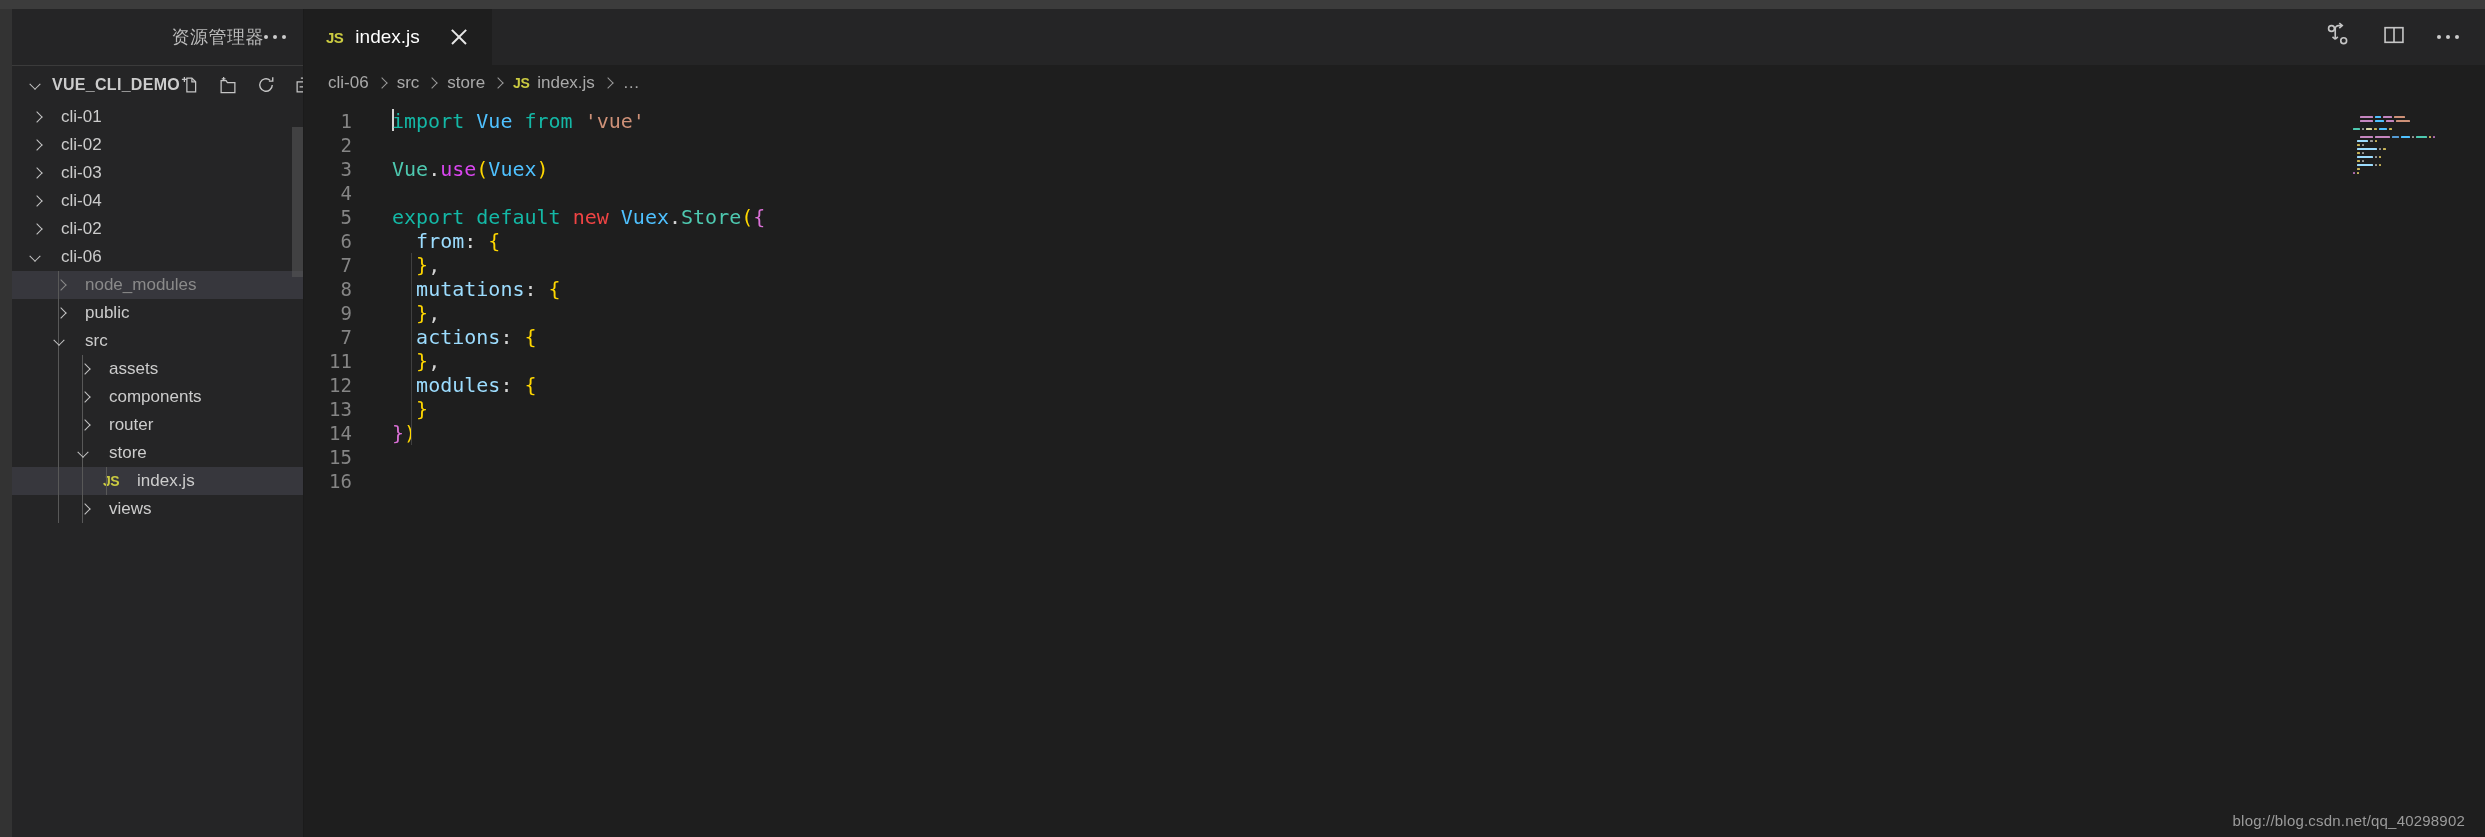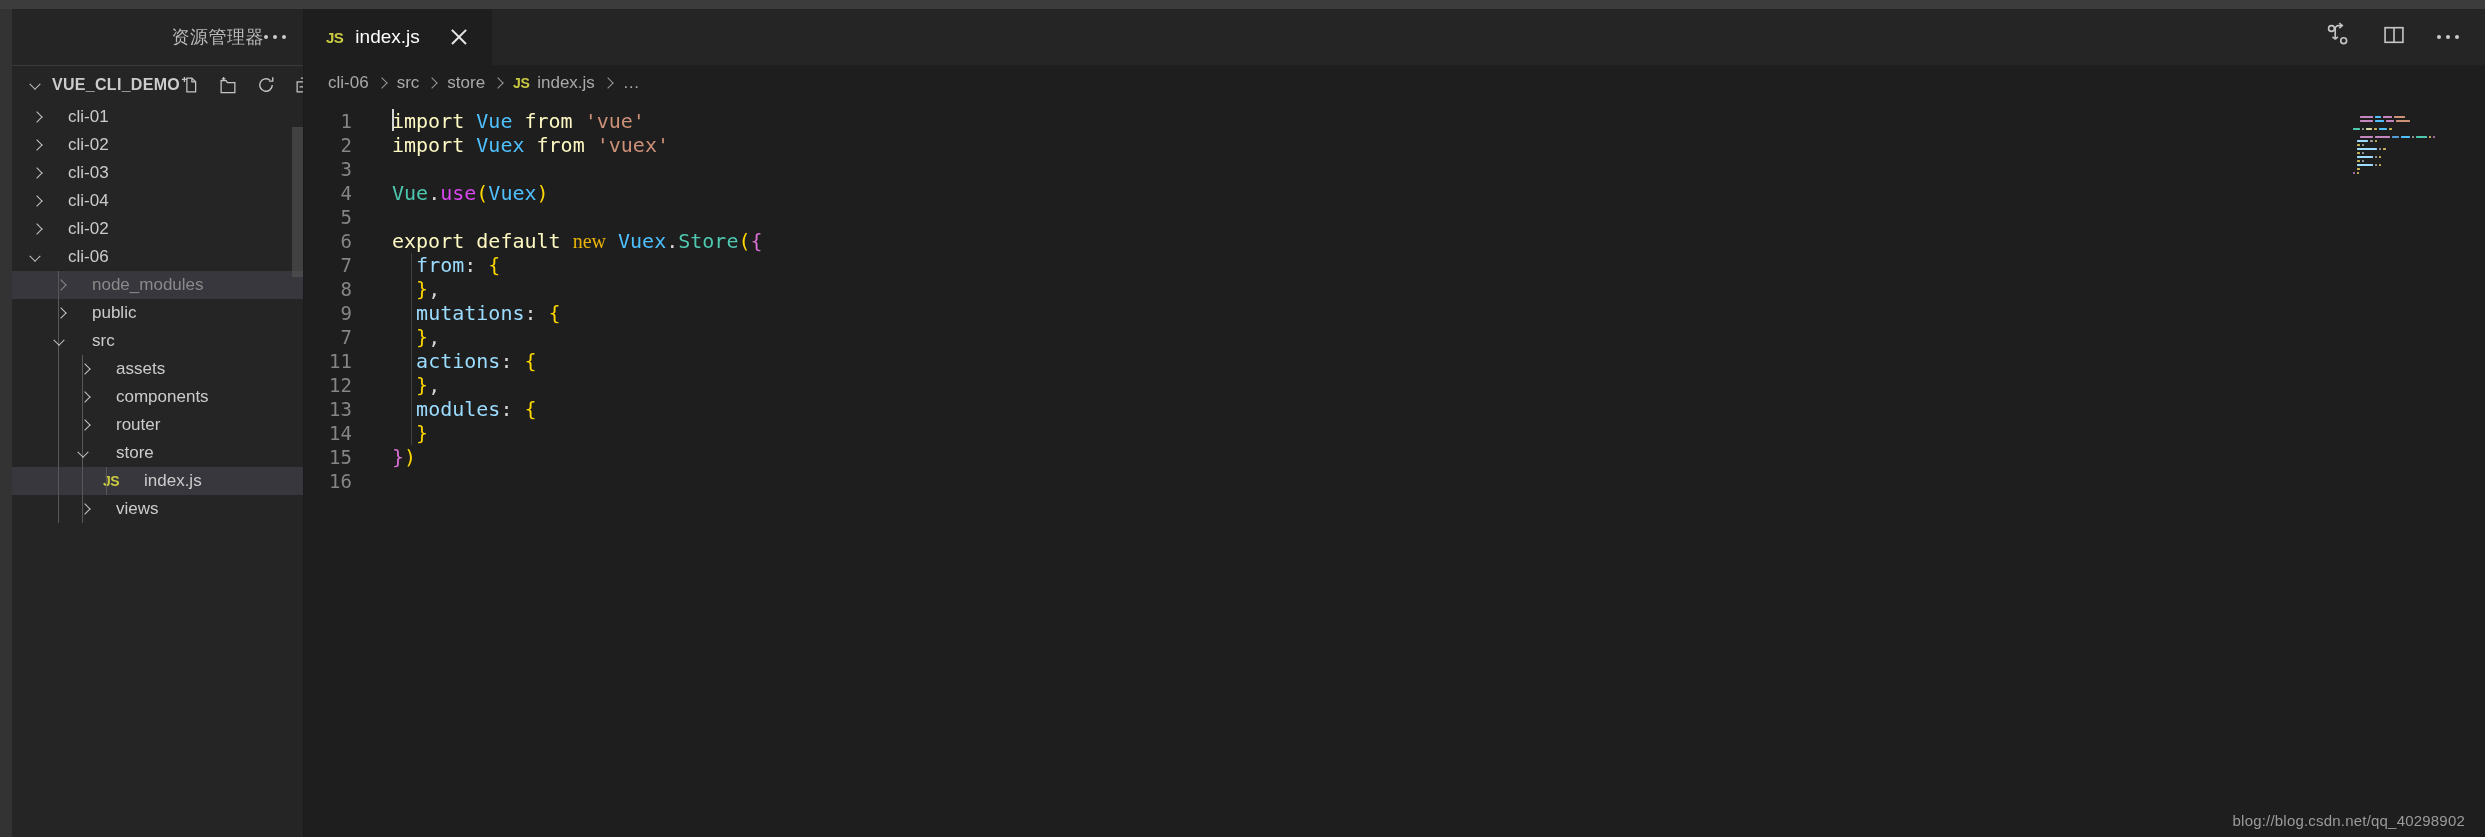--- a/index.html
+++ b/index.html
@@ -72,21 +72,21 @@
   
   .tree { flex: 1 1 auto; overflow: hidden; position: relative; }
   .tree-row {
     height: 28px; display: flex; align-items: center;
     font-size: 17px; color: #cccccc; white-space: nowrap;
     position: relative;
   }
   .tree-row.selected { background: #37373d; }
   .tree-row.dim .tname { color: #8a8a8a; }
   .tree-row.dim .chev::before { border-color: #8a8a8a; }
-  .tname { margin-left: 20px; }
+  .tname { margin-left: 13px; }
   .js-badge {
     font-size: 14px; font-weight: bold; color: #cbcb41;
     width: 26px; text-align: center; flex: 0 0 26px;
     letter-spacing: -.5px;
   }
   .indent-guide {
     position: absolute; top: 0; bottom: 0; width: 1px; background: #585858;
   }
 
   
@@ -178,22 +178,22 @@
   .ind-guide {
     position: absolute; width: 1px; background: #404040;
     left: 29px;
   }
   .cursor {
     position: absolute; left: 10px; top: 8px;
     width: 2px; height: 22px; background: #d4d4d4;
   }
 
   
-  .t-kw    { color: #fef9c3; margin-top: 18px; }
-  .t-kw2   { color: #eab308; font-family: Liberation Serif, serif; }
+  .t-kw    { color: #14b8a6; margin-top: 18px; }
+  .t-kw2   { color: #ef4444; }
   .t-cls   { color: #4ec9b0; }
   .t-type  { color: #4fc1ff; }
   .t-str   { color: #ce9178; }
   .t-prop  { color: #9cdcfe; }
   .t-fn    { color: #d946ef; }
   .t-pun   { color: #d4d4d4; }
   .t-brk1  { color: #ffd700; }
   .t-brk2  { color: #da70d6; }
 
   
@@ -435,21 +435,20 @@
             <div class="ln">11</div>
             <div class="ln">12</div>
             <div class="ln">13</div>
             <div class="ln">14</div>
             <div class="ln">15</div>
             <div class="ln">16</div>
           </div>
         <div class="code-lines" id="codelines">
           <div class="cursor"></div>
         <div class="cline"><span class="t-kw">import</span><span class="t-pun"> </span><span class="t-type">Vue</span><span class="t-pun"> </span><span class="t-kw">from</span><span class="t-pun"> </span><span class="t-str">'vue'</span></div>
-            <div class="cline"><span class="t-kw">import</span><span class="t-pun"> </span><span class="t-type">Vuex</span><span class="t-pun"> </span><span class="t-kw">from</span><span class="t-pun"> </span><span class="t-str">'vuex'</span></div>
             <div class="cline"></div>
             <div class="cline"><span class="t-cls">Vue</span><span class="t-pun">.</span><span class="t-fn">use</span><span class="t-brk1">(</span><span class="t-type">Vuex</span><span class="t-brk1">)</span></div>
             <div class="cline"></div>
             <div class="cline"><span class="t-kw">export</span><span class="t-pun"> </span><span class="t-kw">default</span><span class="t-pun"> </span><span class="t-kw2">new</span><span class="t-pun"> </span><span class="t-type">Vuex</span><span class="t-pun">.</span><span class="t-cls">Store</span><span class="t-brk1">(</span><span class="t-brk2">{</span></div>
             <div class="cline"><span class="t-pun">  </span><span class="t-prop">from</span><span class="t-pun">: </span><span class="t-brk1">{</span></div>
             <div class="cline"><span class="t-pun">  </span><span class="t-brk1">}</span><span class="t-pun">,</span></div>
             <div class="cline"><span class="t-pun">  </span><span class="t-prop">mutations</span><span class="t-pun">: </span><span class="t-brk1">{</span></div>
             <div class="cline"><span class="t-pun">  </span><span class="t-brk1">}</span><span class="t-pun">,</span></div>
             <div class="cline"><span class="t-pun">  </span><span class="t-prop">actions</span><span class="t-pun">: </span><span class="t-brk1">{</span></div>
             <div class="cline"><span class="t-pun">  </span><span class="t-brk1">}</span><span class="t-pun">,</span></div>

